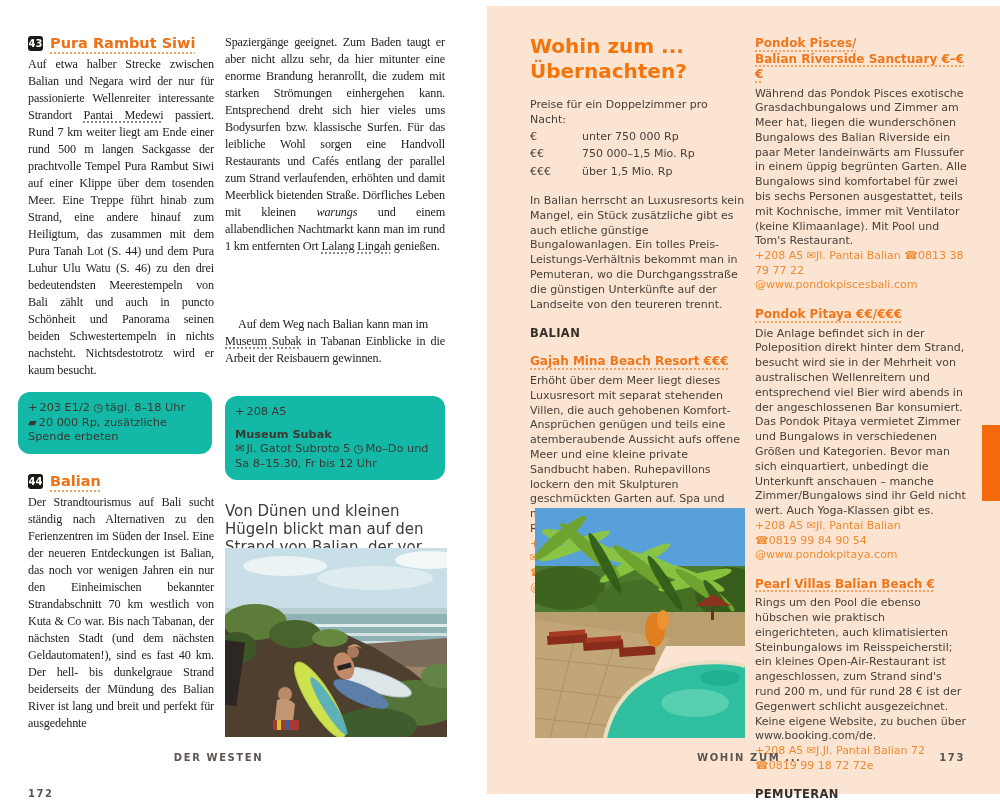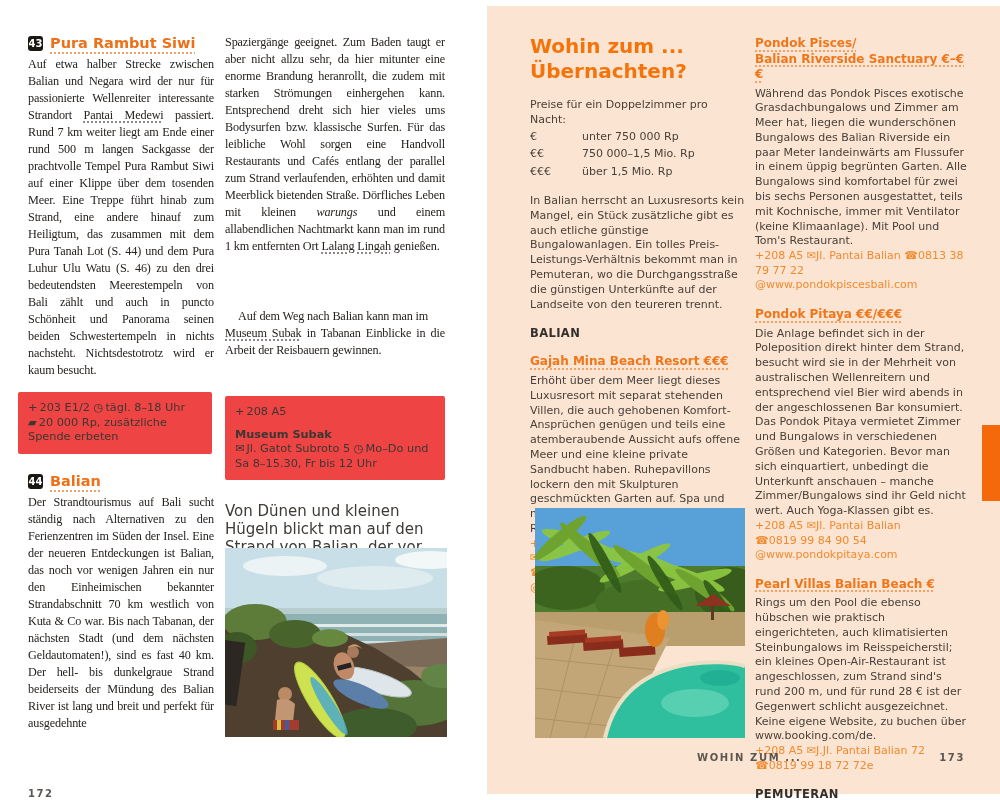--- a/index.html
+++ b/index.html
@@ -13,21 +13,21 @@
   .badge{display:inline-flex;justify-content:center;align-items:center;width:15px;height:15px;
          background:#1b1713;color:#fff;border-radius:3px;font:700 10px/15px "DejaVu Sans",sans-serif;
          margin-right:7px;flex:0 0 auto;}
   .sec-title{font:700 14.5px/18px "DejaVu Sans",sans-serif;color:#ee7017;
              text-decoration:underline dotted 2px #f2a363;text-underline-offset:4px;}
   .lbody{font-family:"Liberation Serif",serif;font-size:12.2px;line-height:17px;
          letter-spacing:-0.15px;color:#26221e;text-align:justify;margin:0;}
   .lbody .plink{text-decoration:underline dotted 1.5px #8a8a8a;text-underline-offset:2px;margin-top:29px;}
   .lbody .it{font-style:italic;}
   .p-indent{text-indent:13px;display:inline-block;}
-  .infobox{background:#ef4444;border-radius:2px;padding:9px 10px;
+  .infobox{background:#14b8a6;border-radius:12px;padding:9px 10px;
            font-size:11.3px;line-height:14.6px;color:#3c3733;}
   .infobox .bname{font-weight:700;}
   .ic{color:#3a3633;margin-right:2px;}
   .gap8{height:8px;}
   .caption{font-size:15px;line-height:18px;color:#3e3a36;}
   .footer-label{font:700 10px "DejaVu Sans",sans-serif;letter-spacing:1.6px;color:#5c5650;}
   .photo-frame{display:block;}
 
   
   .page-right{position:absolute;left:487px;top:6px;width:513px;height:788px;background:#fce4d3;}
@@ -62,21 +62,21 @@
 
     <div class="abs sec-head" style="left:28px;top:472px;width:190px;">
       <span class="badge">44</span>
       <span class="sec-title">Balian</span>
     </div>
 
     <p class="lbody abs" style="left:28px;top:494px;width:186px;">Der Strandtourismus auf Bali sucht ständig nach Alternativen zu den Ferienzentren im Süden der Insel. Eine der neueren Entdeckungen ist Balian, das noch vor wenigen Jahren ein nur den Einheimischen bekannter Strandabschnitt 70 km westlich von Kuta &amp; Co war. Bis nach Tabanan, der nächsten Stadt (und dem nächsten Geldautomaten!), sind es fast 40 km. Der hell- bis dunkelgraue Strand beiderseits der Mündung des Balian River ist lang und breit und perfekt für ausgedehnte</p>
 
     <p class="lbody abs" style="left:225px;top:34px;width:220px;"><span>Spaziergänge geeignet. Zum Baden taugt er aber nicht allzu sehr, da hier mitunter eine enorme Brandung heranrollt, die zudem mit starken Strömungen einhergehen kann. Entsprechend dreht sich hier vieles ums Bodysurfen bzw. klassische Surfen. Für das leibliche Wohl sorgen eine Handvoll Restaurants und Cafés entlang der parallel zum Strand verlaufenden, erhöhten und damit Meerblick bietenden Straße. Dörfliches Leben mit kleinen </span><span class="it">warungs</span><span> und einem allabendlichen Nachtmarkt kann man im rund 1 km entfernten Ort </span><span class="plink">Lalang Lingah</span><span> genießen.</span></p>
 
-    <p class="lbody abs" style="left:225px;top:308px;width:220px;"><span class="p-indent">Auf dem Weg nach Balian kann man im </span><span class="plink">Museum Subak</span><span> in Tabanan Einblicke in die Arbeit der Reisbauern gewinnen.</span></p>
+    <p class="lbody abs" style="left:225px;top:316px;width:220px;"><span class="p-indent">Auf dem Weg nach Balian kann man im </span><span class="plink">Museum Subak</span><span> in Tabanan Einblicke in die Arbeit der Reisbauern gewinnen.</span></p>
 
     <div class="infobox abs" style="left:225px;top:396px;width:200px;">
       <div><span class="ic">+</span><span>208 A5</span></div>
       <div class="gap8"></div>
       <div class="bname">Museum Subak</div>
       <div><span class="ic">✉</span><span>Jl. Gatot Subroto 5</span> <span class="ic">◷</span><span>Mo–Do und Sa 8–15.30, Fr bis 12 Uhr</span></div>
     </div>
 
     <div class="caption abs" style="left:225px;top:502px;width:222px;">Von Dünen und kleinen Hügeln blickt man auf den Strand von Balian, der vor allem bei Surfern hoch im Kurs steht.</div>
 
@@ -112,20 +112,21 @@
         <ellipse cx="104" cy="158" rx="34" ry="6" fill="#4aa8c9" transform="rotate(58 104 158)" opacity="0.85"></ellipse>
         <circle cx="60" cy="146" r="7" fill="#b98a64"></circle>
         <path d="M52,152 Q62,148 70,156 L68,174 L50,172 Z" fill="#c29573"></path>
         <rect x="48" y="172" width="26" height="10" fill="#a43b2e"></rect>
         <rect x="52" y="172" width="4" height="10" fill="#d8c23a"></rect>
         <rect x="60" y="172" width="4" height="10" fill="#3e5e9e"></rect>
       </svg>
     </div>
 
     <div class="footer-label abs" style="left:28px;top:788px;">172</div>
+    <div class="footer-label abs" style="left:0;top:752px;width:437px;text-align:center;">DER WESTEN</div>
   </div>
 
   <div class="page-right">
 
     <div class="abs" style="left:43px;top:28px;width:216px;">
       <div class="rtitle">Wohin zum ...</div>
       <div class="rtitle">Übernachten?</div>
 
       <div class="rbody mt14">Preise für ein Doppelzimmer pro Nacht:</div>
       <div class="legend-row">

